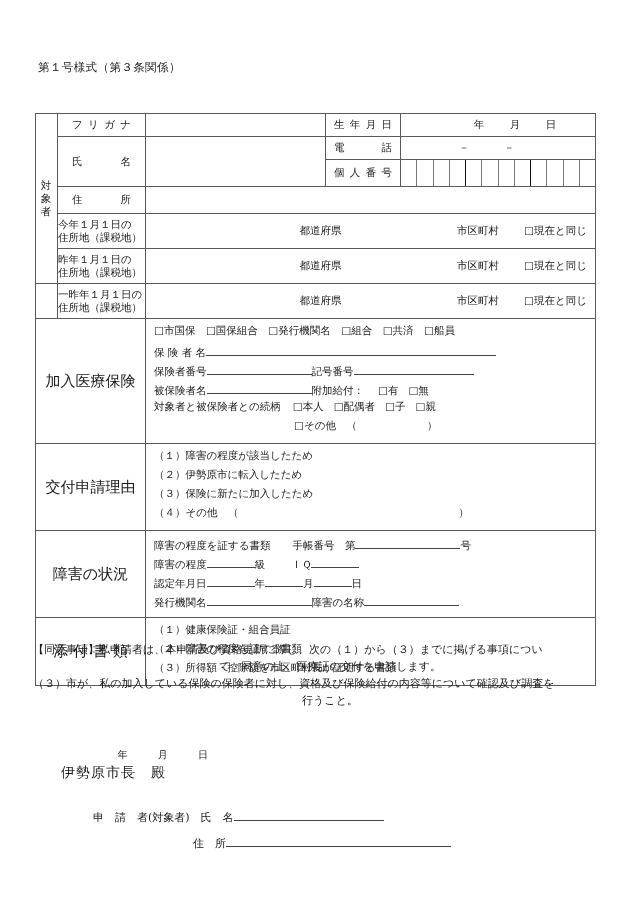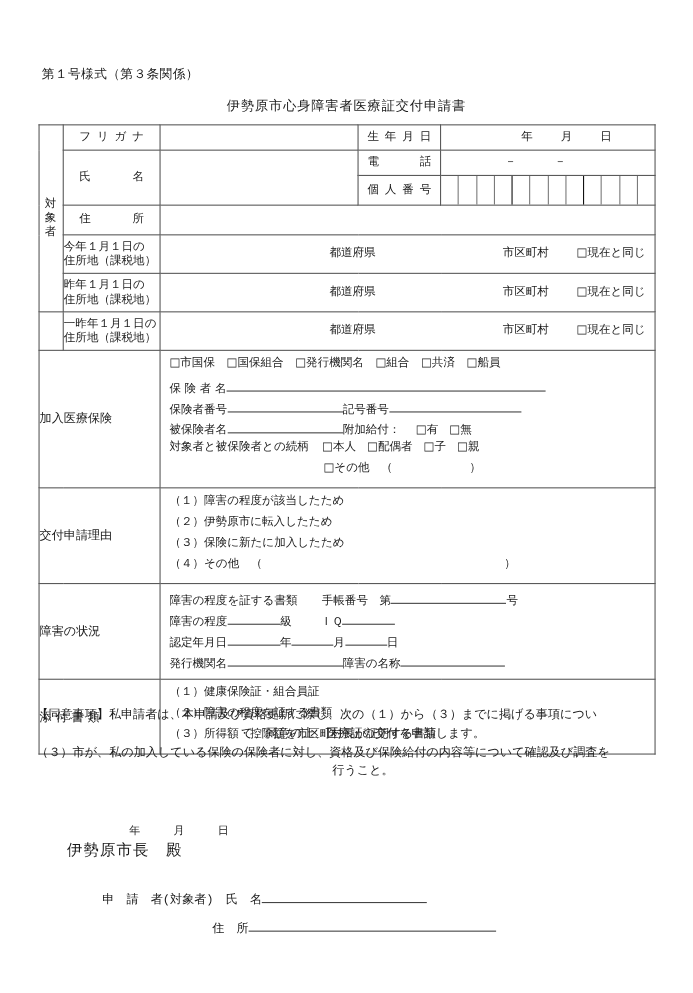--- a/index.html
+++ b/index.html
@@ -111,21 +111,22 @@
   }
   .addr-row .shiku { width: 64px; text-align: right; }
   .addr-row .same { width: 88px; text-align: right; }
   .lbl-2line {
     text-align: left;
     font-size: 10.5px;
     line-height: 1.3;
     padding: 2px 0;
   }
   .sec-lbl {
-    font-size: 11px;
+    text-align: center;
+    font-size: 15px;
   }
   .sec-body {
     padding: 5px 0 5px 8px;
   }
   .sec-body .line { height: 19px; white-space: nowrap; }
   .ul { border-bottom: 1px solid #444; display: inline-block; vertical-align: baseline; height: 12px; }
   .sp { display: inline-block; }
   .consent {
     position: absolute;
     left: 33px;
@@ -154,30 +155,29 @@
     letter-spacing: 1px;
   }
   .sign-block {
     position: absolute;
     left: 33px;
     top: 808px;
     width: 580px;
     font-size: 11px;
   }
   .sign-row { height: 26px; white-space: nowrap; padding-left: 60px; }
-  .sign-row .lab { display: inline-block; font-family: Liberation Mono, monospace; }
+  .sign-row .lab { display: inline-block; }
   .rel-note { font-size: 8px; }
 </style>
 </head>
 <body>
 
 <div class="page">
 
   <div class="form-no">第１号様式（第３条関係）</div>
-  <div class="doc-title">伊勢原市心身障害者医療証交付申請書</div>
 
   <table class="main">
     <colgroup>
       <col style="width:22px">
       <col style="width:88px">
       <col style="width:180px">
       <col style="width:75px">
       <col style="width:195px">
     </colgroup>
 

